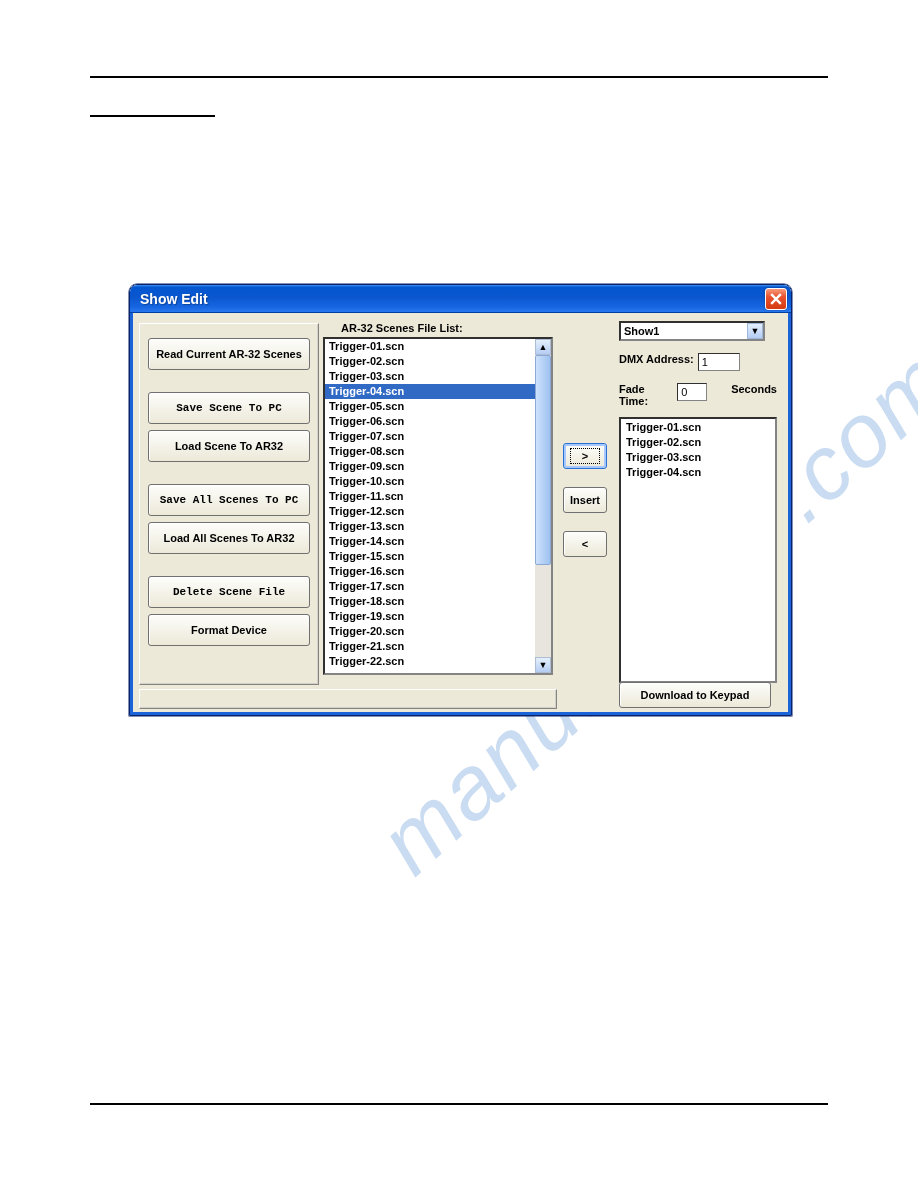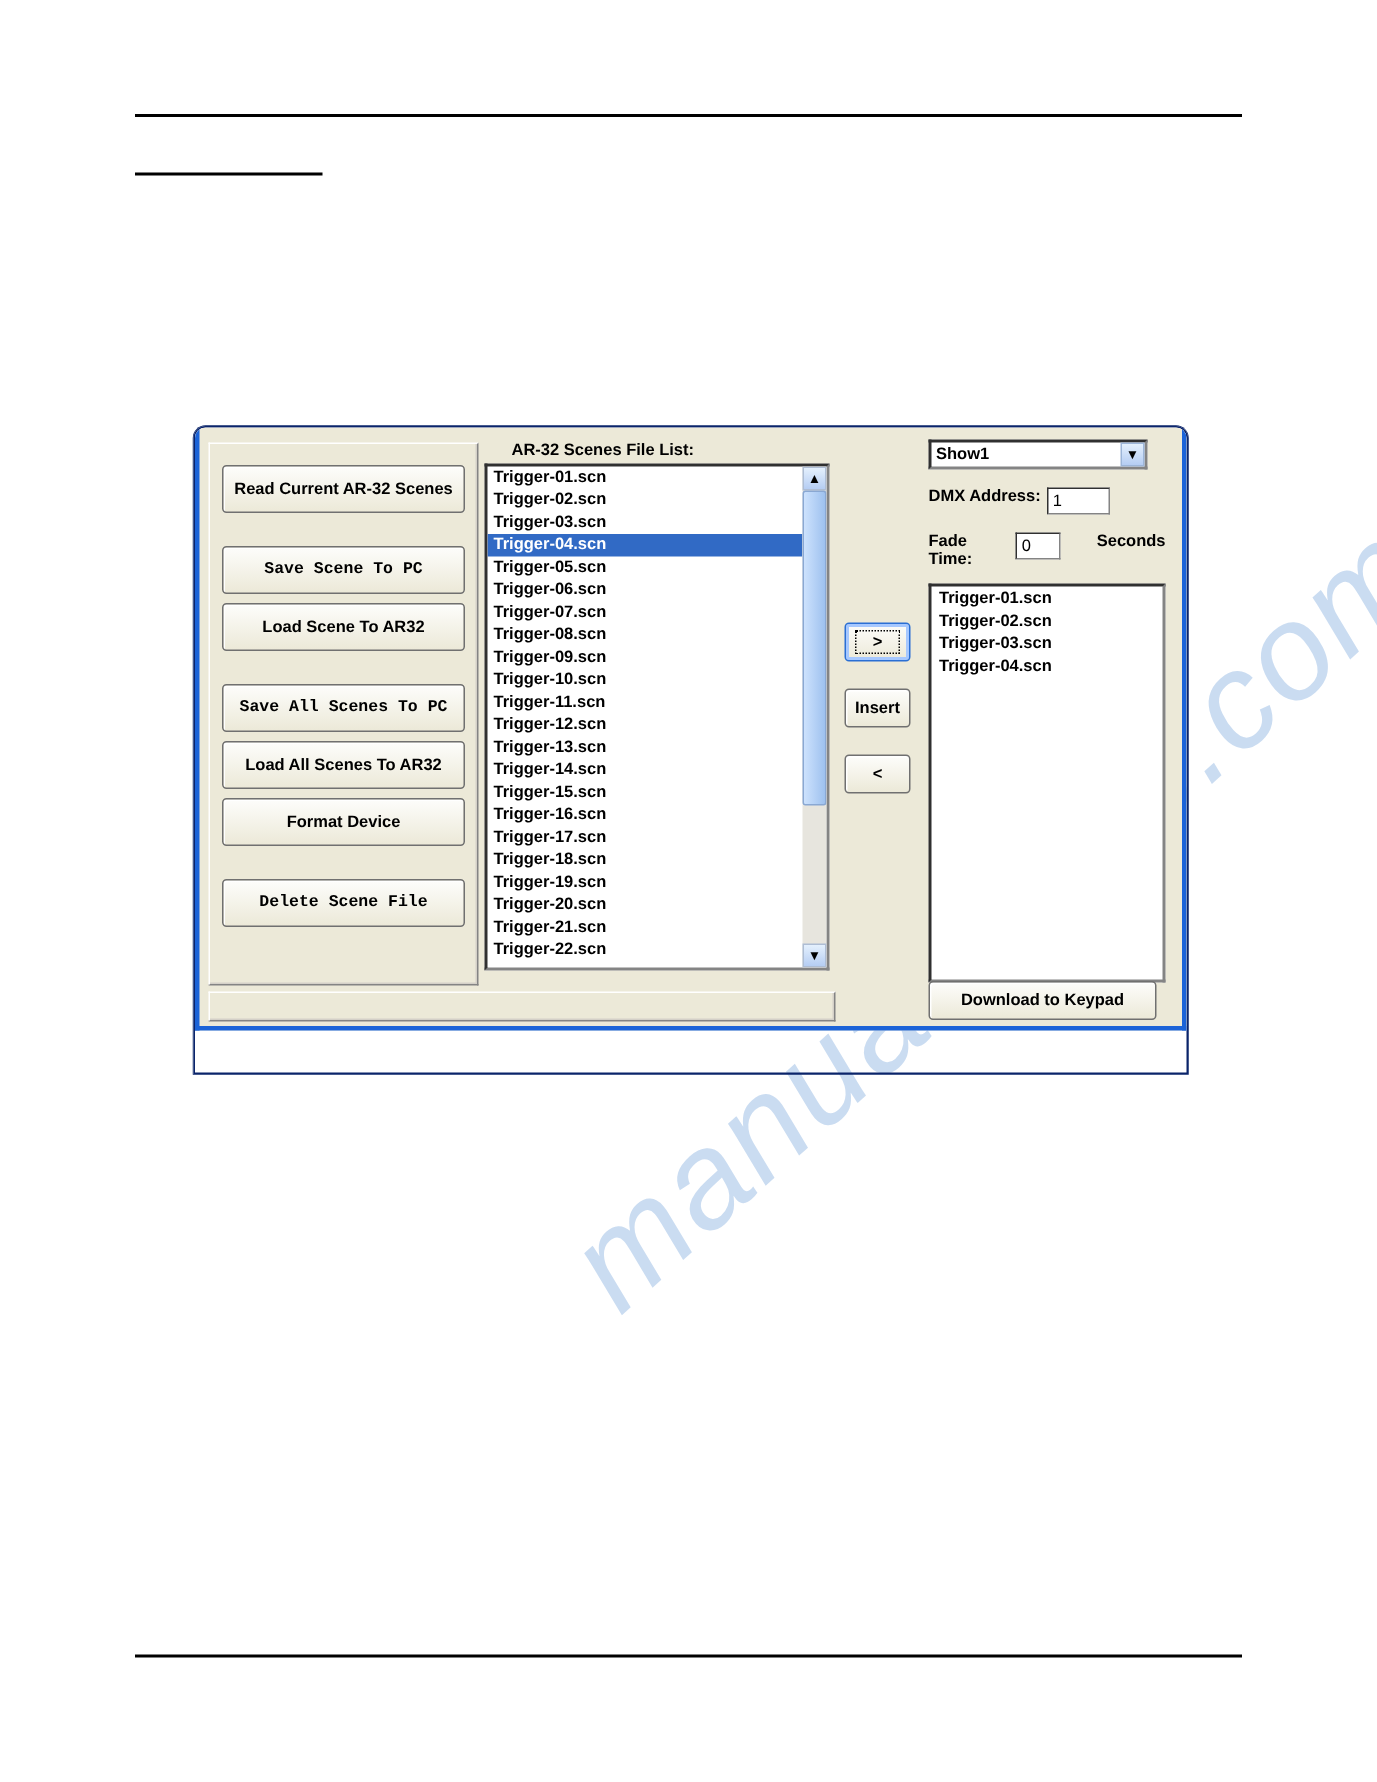--- a/index.html
+++ b/index.html
@@ -251,30 +251,38 @@
 </head>
 <body>
 
 <hr class="page-rule top-rule">
 <hr class="page-rule sub-rule">
 <hr class="page-rule bottom-rule">
 
 <div class="watermark">manualshive.com</div>
 
 <div class="window-outer">
+  <div class="titlebar">
+    <span class="titlebar-text">Show Edit</span>
+    <span class="close-btn">
+      <svg viewBox="0 0 10 10">
+          <path d="M1 1 L9 9 M9 1 L1 9" stroke="#fff" stroke-width="2" fill="none"></path>
+        </svg>
+    </span>
+  </div>
   <div class="window-body">
 
     <div class="panel left">
       <button class="xp-button first">Read Current AR-32 Scenes</button>
       <button class="xp-button gap">Save Scene To PC</button>
       <button class="xp-button">Load Scene To AR32</button>
       <button class="xp-button gap">Save All Scenes To PC</button>
       <button class="xp-button">Load All Scenes To AR32</button>
+      <button class="xp-button gap">Delete Scene File</button>
       <button class="xp-button">Format Device</button>
-      <button class="xp-button gap">Delete Scene File</button>
     </div>
 
     <div class="panel bottom"></div>
 
     <span class="list-header">AR-32 Scenes File List:</span>
     <div class="listbox">
       <div class="listbox-inner" id="scene-list-inner">
           <div class="list-item">Trigger-01.scn</div>
           <div class="list-item">Trigger-02.scn</div>
           <div class="list-item">Trigger-03.scn</div>

